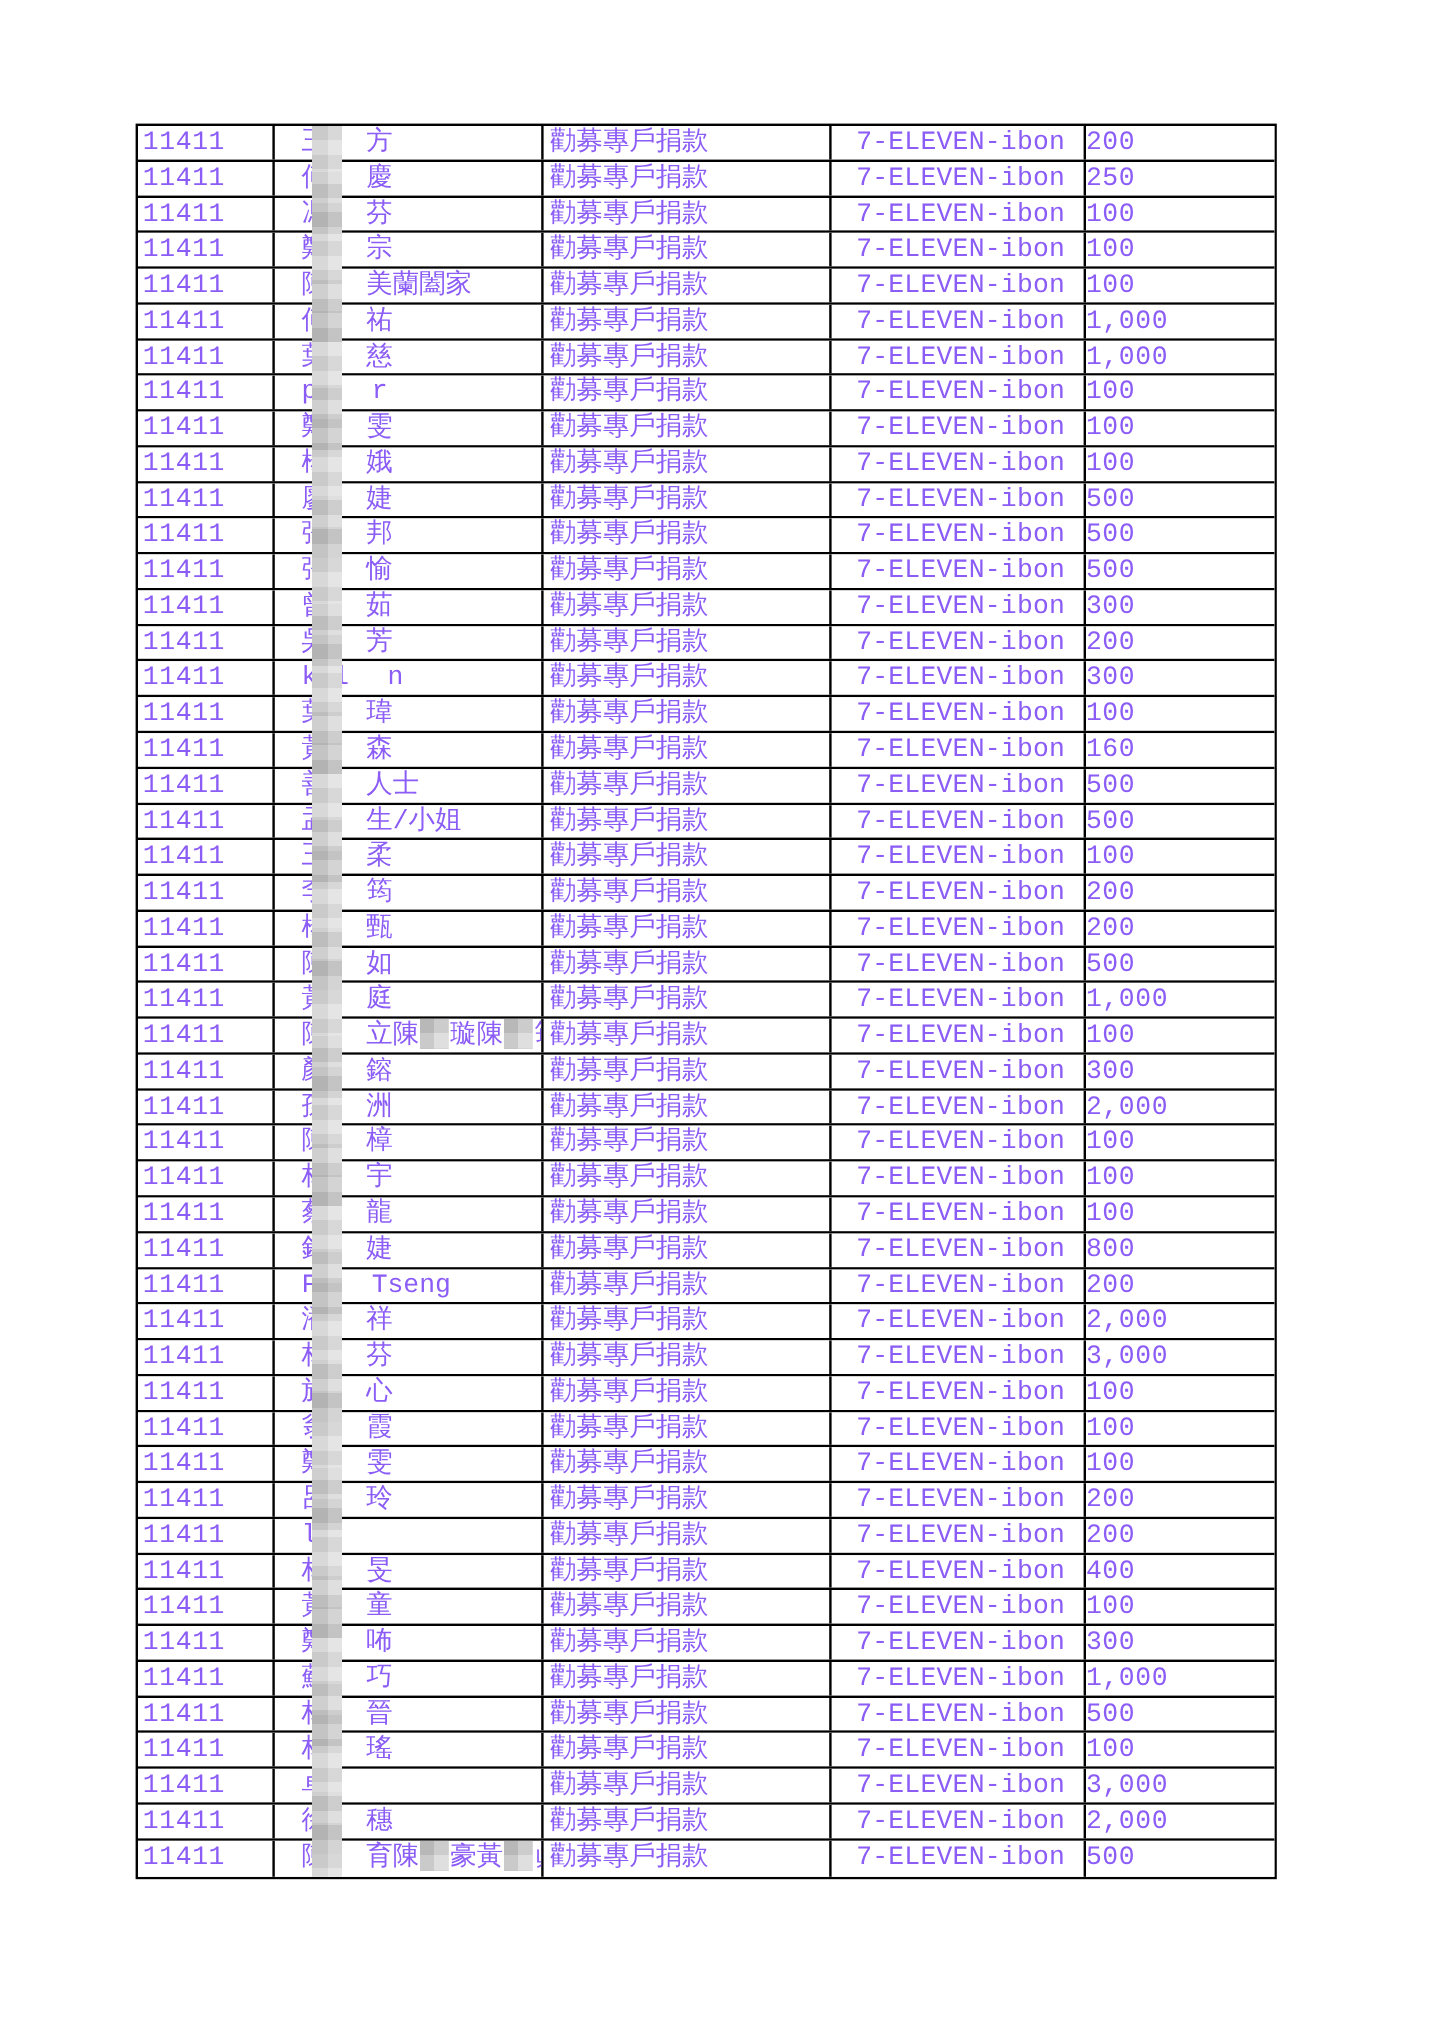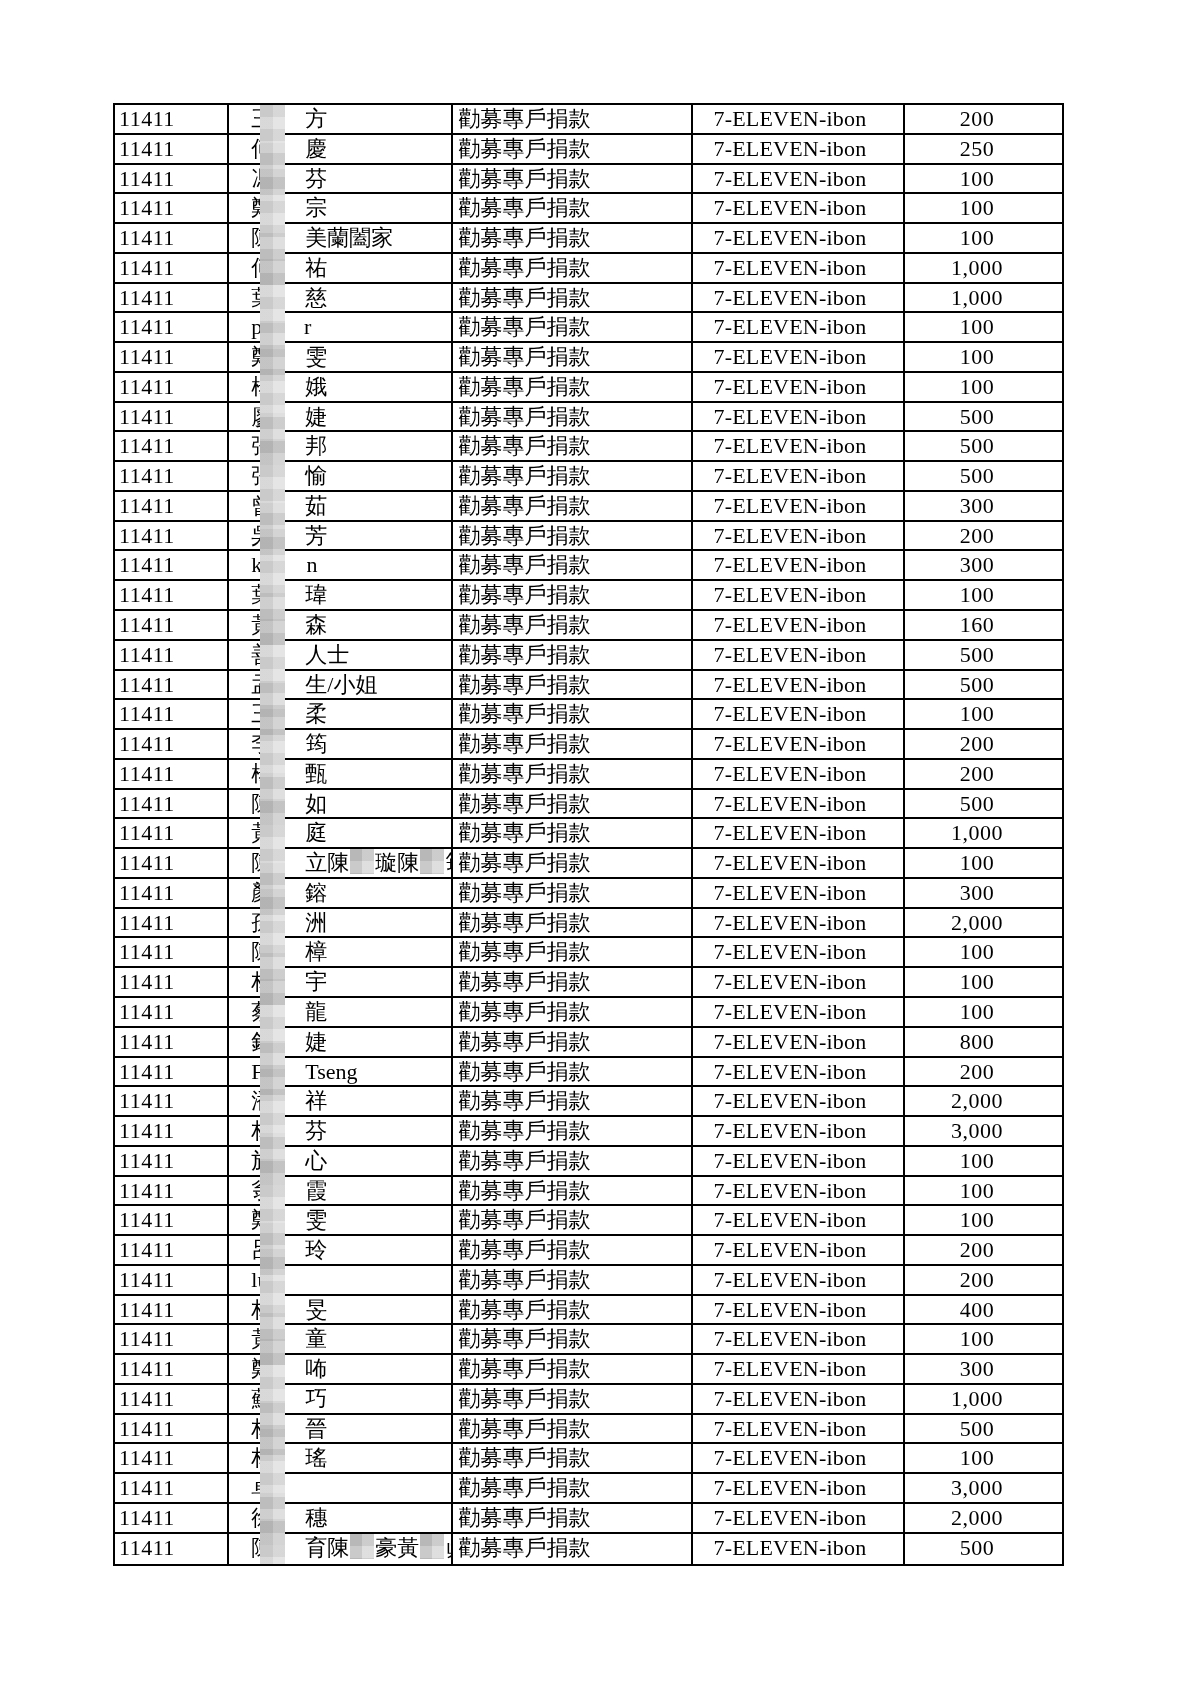--- a/index.html
+++ b/index.html
@@ -1,21 +1,21 @@
 <!DOCTYPE html>
 <html><head>
 <meta charset="utf-8">
 <style>
   html,body{margin:0;padding:0;background:#ffffff;}
   .page{
     position:relative;
     width:1191px;height:1684px;
     background:#ffffff;
-    font-family:Liberation Serif, serif;
-    color:#000000;
+    font-family:Liberation Mono, monospace;
+    color:#8b5cf6;
     overflow:hidden;
   }
   .tablewrap{
     position:absolute;
     left:113px;top:103px;
     width:951px;height:1463px;
     border:2px solid #000;
     box-sizing:border-box;
   }
   .row{
@@ -32,21 +32,21 @@
     font-size:22px;
     line-height:27px;
     white-space:nowrap;
     overflow:hidden;
   }
   .cell:last-child{border-right:none;}
   .c1{width:118px;padding-left:4px;letter-spacing:0.5px;}
   .c2{width:231px;padding-left:22px;}
   .c3{width:248px;padding-left:5px;}
   .c4{width:218px;padding-left:20px;letter-spacing:0.2px;}
-  .c5{width:162px;text-align:center;padding-right:13px;letter-spacing:0.5px;}
+  .c5{width:162px;text-align:left;padding-right:13px;letter-spacing:0.5px;}
   .name .nt{display:inline-block;vertical-align:top;}
   .gap{display:inline-block;width:32px;height:1px;vertical-align:top;}
   .blk{
     display:inline-block;width:24px;height:25px;vertical-align:-4px;
     margin:0 1px;
     background:
       repeating-linear-gradient(180deg, rgba(0,0,0,0.07) 0 12px, rgba(255,255,255,0.08) 12px 24px),
       repeating-linear-gradient(90deg, #c6c6c6 0 12px, #dcdcdc 12px 24px);
   }
   .redaction-strip{

